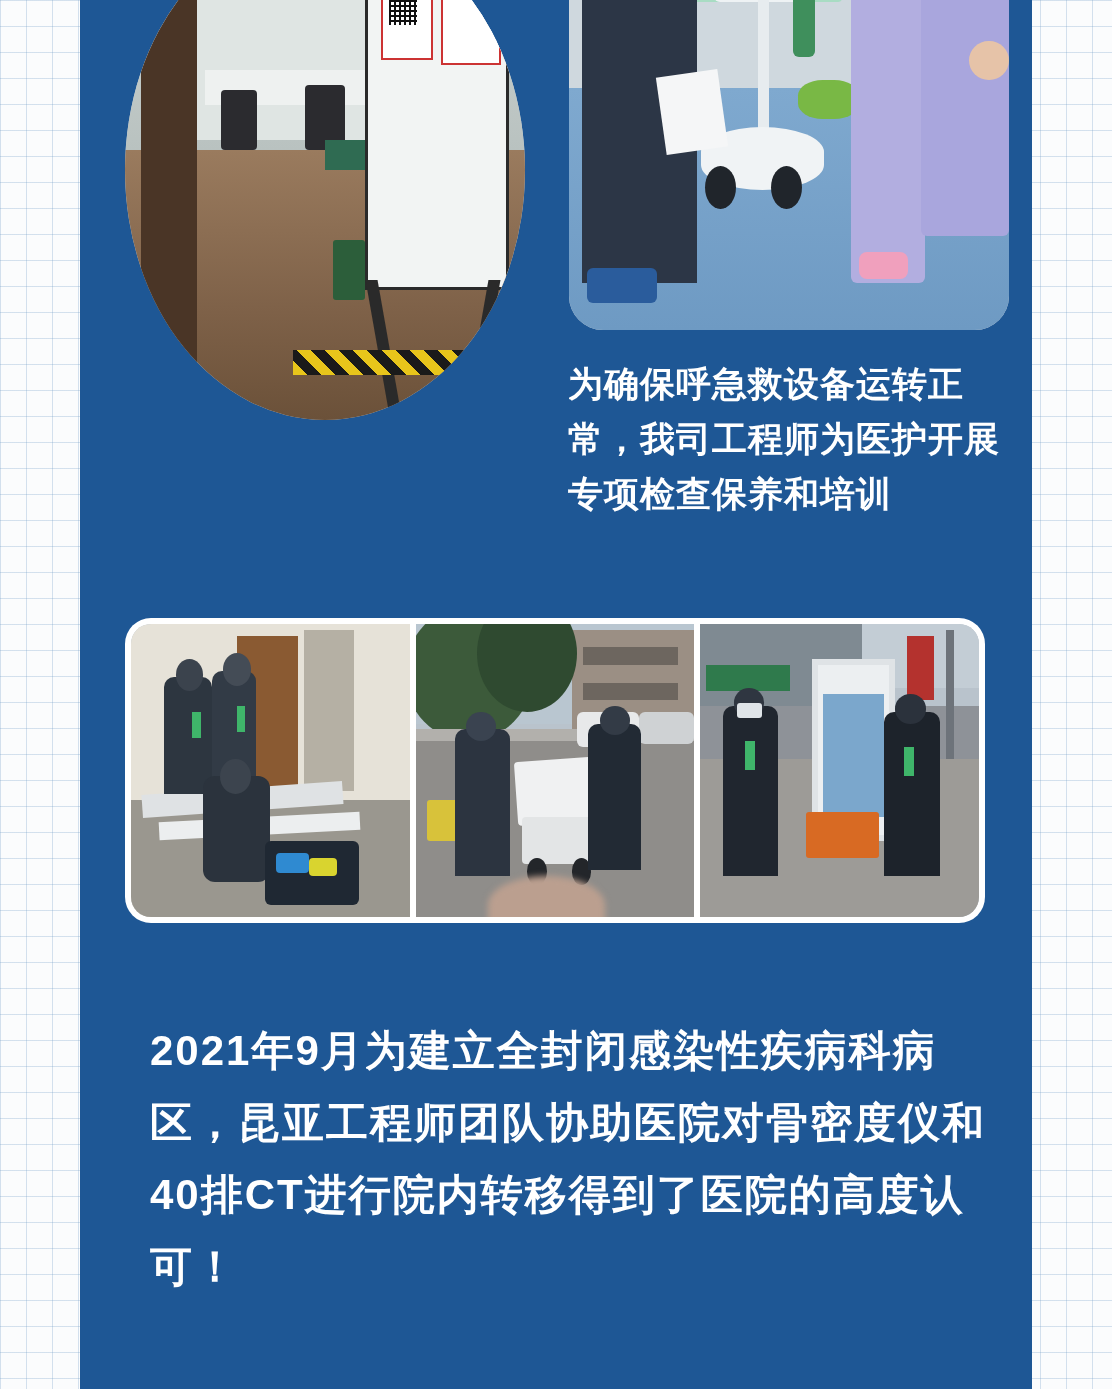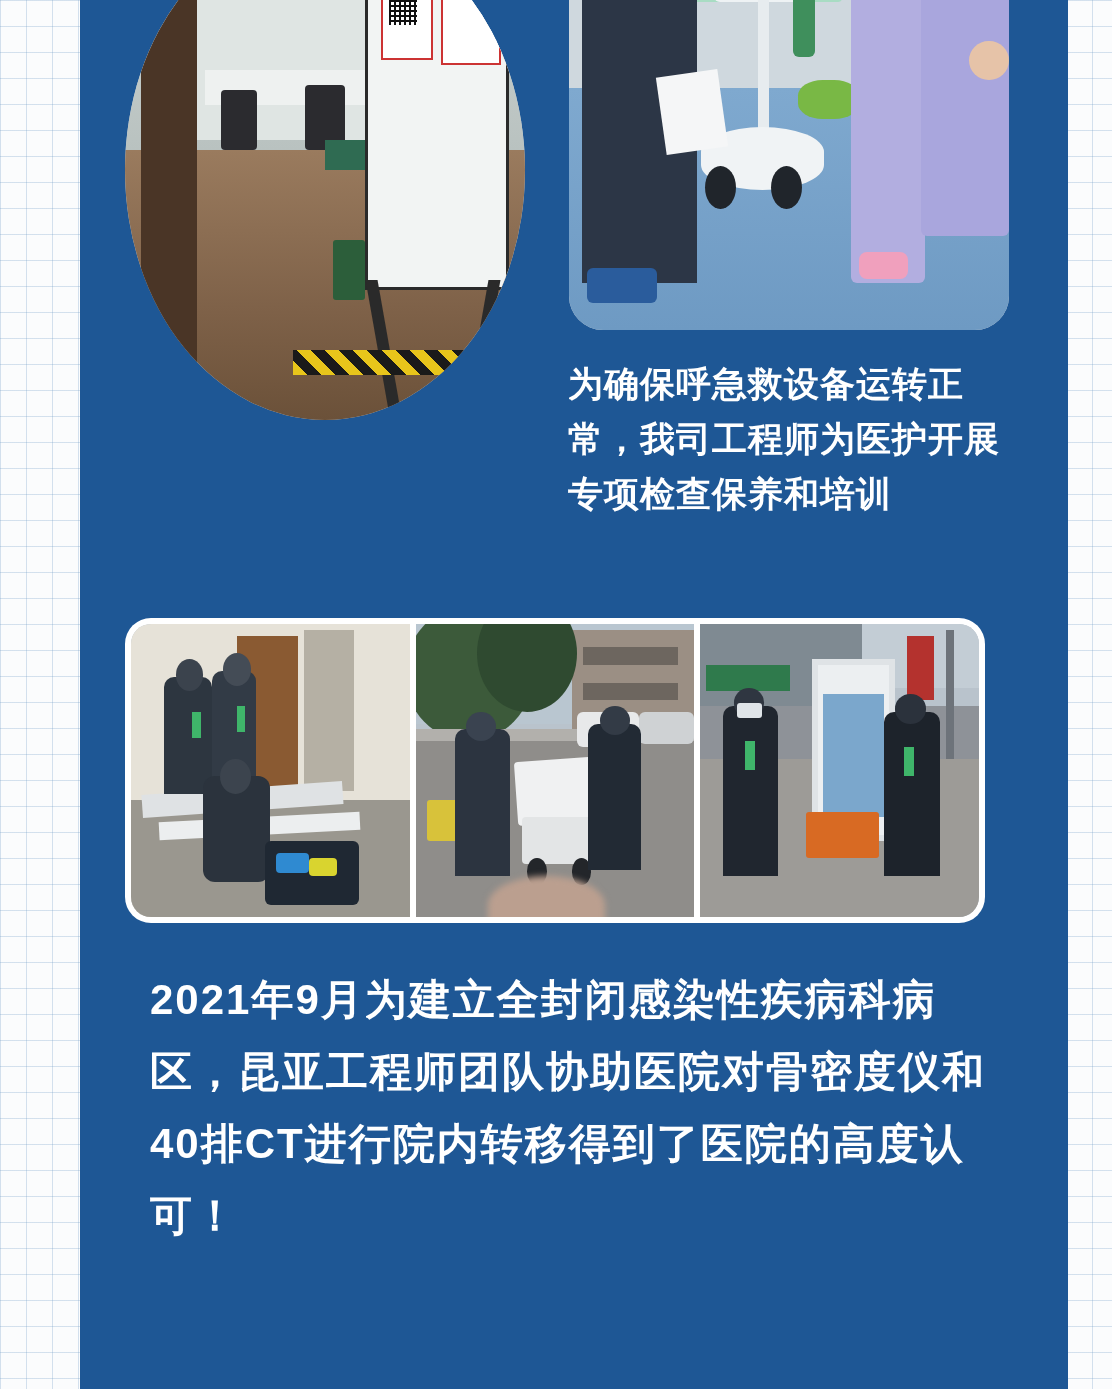--- a/index.html
+++ b/index.html
@@ -33,21 +33,20 @@
   }
 
   
   .blue-panel {
     position: absolute;
     left: 80px;
     top: 0;
     width: 952px;
     height: 1389px;
     background: #1e5795;
-    padding-left: 36px;
   }
 
   
   .top-row {
     position: absolute;
     left: 0;
     top: 0;
     width: 952px;
     height: 340px;
   }
@@ -110,21 +109,21 @@
     background: #b9c3cc;
     position: relative;
   }
   .strip .cell:first-child { border-radius: 20px 0 0 20px; }
   .strip .cell:last-child  { border-radius: 0 20px 20px 0; }
 
   
   .caption-2 {
     position: absolute;
     left: 70px;
-    top: 964px;
+    top: 1015px;
     width: 850px;
     color: #ffffff;
     font-size: 42px;
     line-height: 72px;
     letter-spacing: 2px;
     font-weight: 700;
   }
 
   
   .img-layer { position: absolute; inset: 0; }

